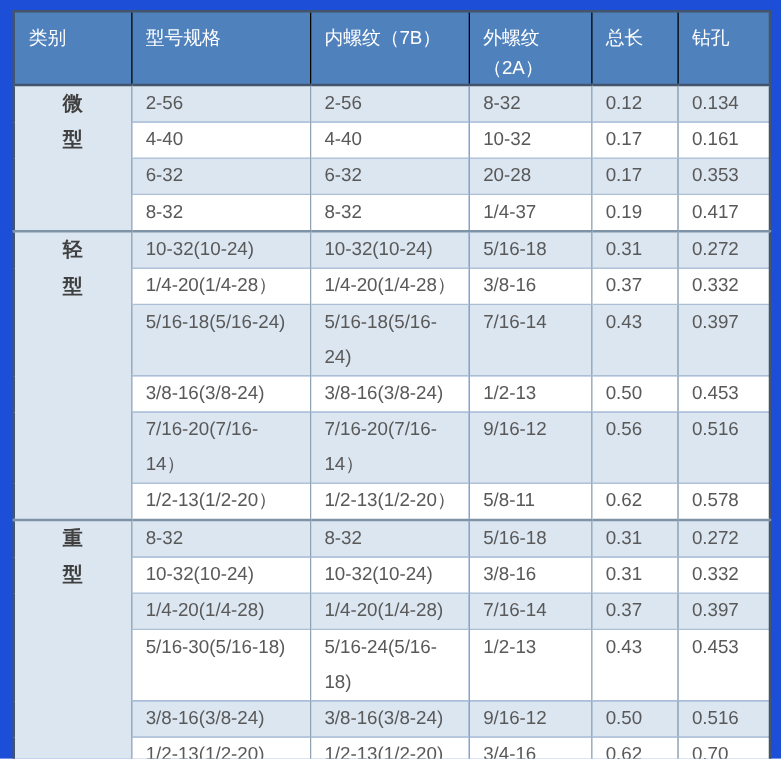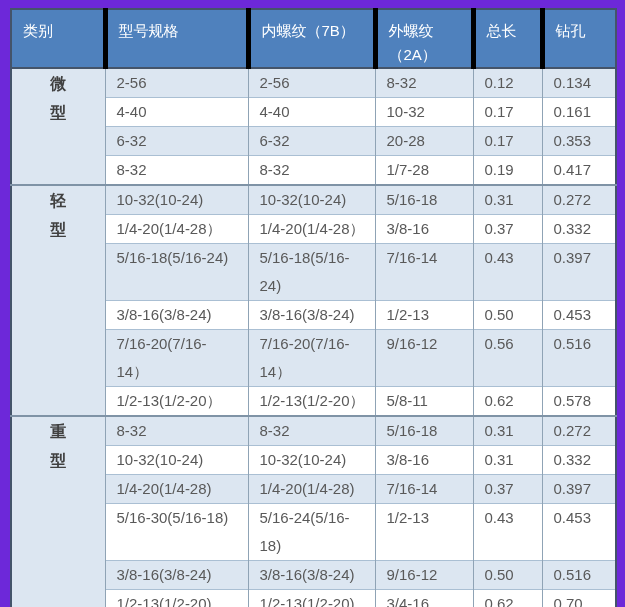--- a/index.html
+++ b/index.html
@@ -8,21 +8,21 @@
     background: #ffffff;
     width: 625px;
     height: 607px;
     overflow: hidden;
     font-family: "Liberation Sans", "DejaVu Sans", sans-serif;
   }
   .page {
     position: relative;
     width: 625px;
     height: 607px;
-    background: #6d28d9;
+    background: #1d4ed8;
   }
   .table-wrap {
     position: absolute;
     left: 10px;
     top: 8px;
   }
   table.spec {
     border-collapse: collapse;
     table-layout: fixed;
     width: 605px;
@@ -32,21 +32,21 @@
     background: #4f81bd;
     color: #ffffff;
     font-size: 15px;
     font-weight: normal;
     text-align: left;
     vertical-align: top;
     padding: 9px 11px 0 11px;
     line-height: 24px;
     height: 45px;
     white-space: pre;
-    border-left: 5px solid #000000;
+    border-left: 1px solid #000000;
     border-bottom: 2px solid #44546a;
   }
   table.spec th:first-child { border-left: none; }
   table.spec td {
     font-size: 15px;
     color: #595959;
     vertical-align: top;
     padding: 0 11px;
     line-height: 28px;
     white-space: pre;
@@ -114,21 +114,21 @@
         <tr class="band">
           <td>6-32</td>
           <td>6-32</td>
           <td>20-28</td>
           <td>0.17</td>
           <td>0.353</td>
         </tr>
         <tr>
           <td>8-32</td>
           <td>8-32</td>
-          <td>1/7-28</td>
+          <td>1/4-37</td>
           <td>0.19</td>
           <td>0.417</td>
         </tr>
 
         <tr class="band group-start">
           <td class="cat" rowspan="6">轻
 型</td>
           <td>10-32(10-24)</td>
           <td>10-32(10-24)</td>
           <td>5/16-18</td>

